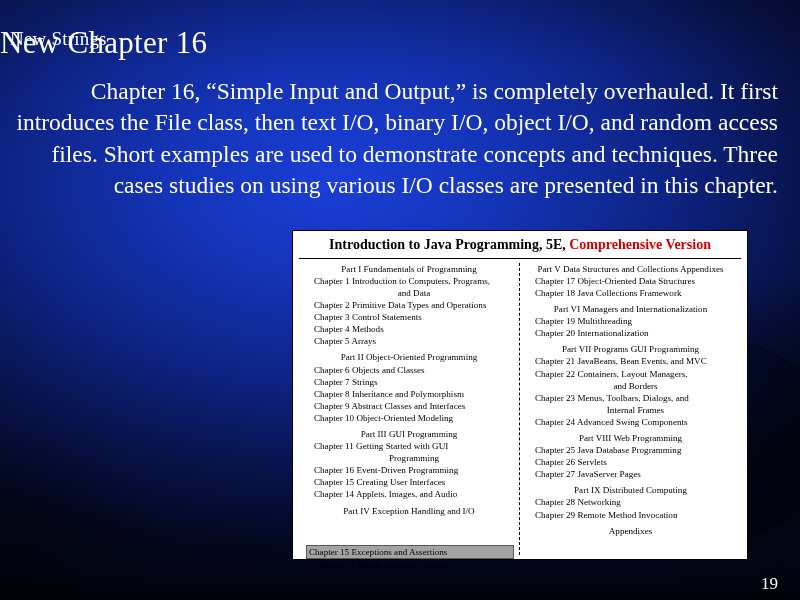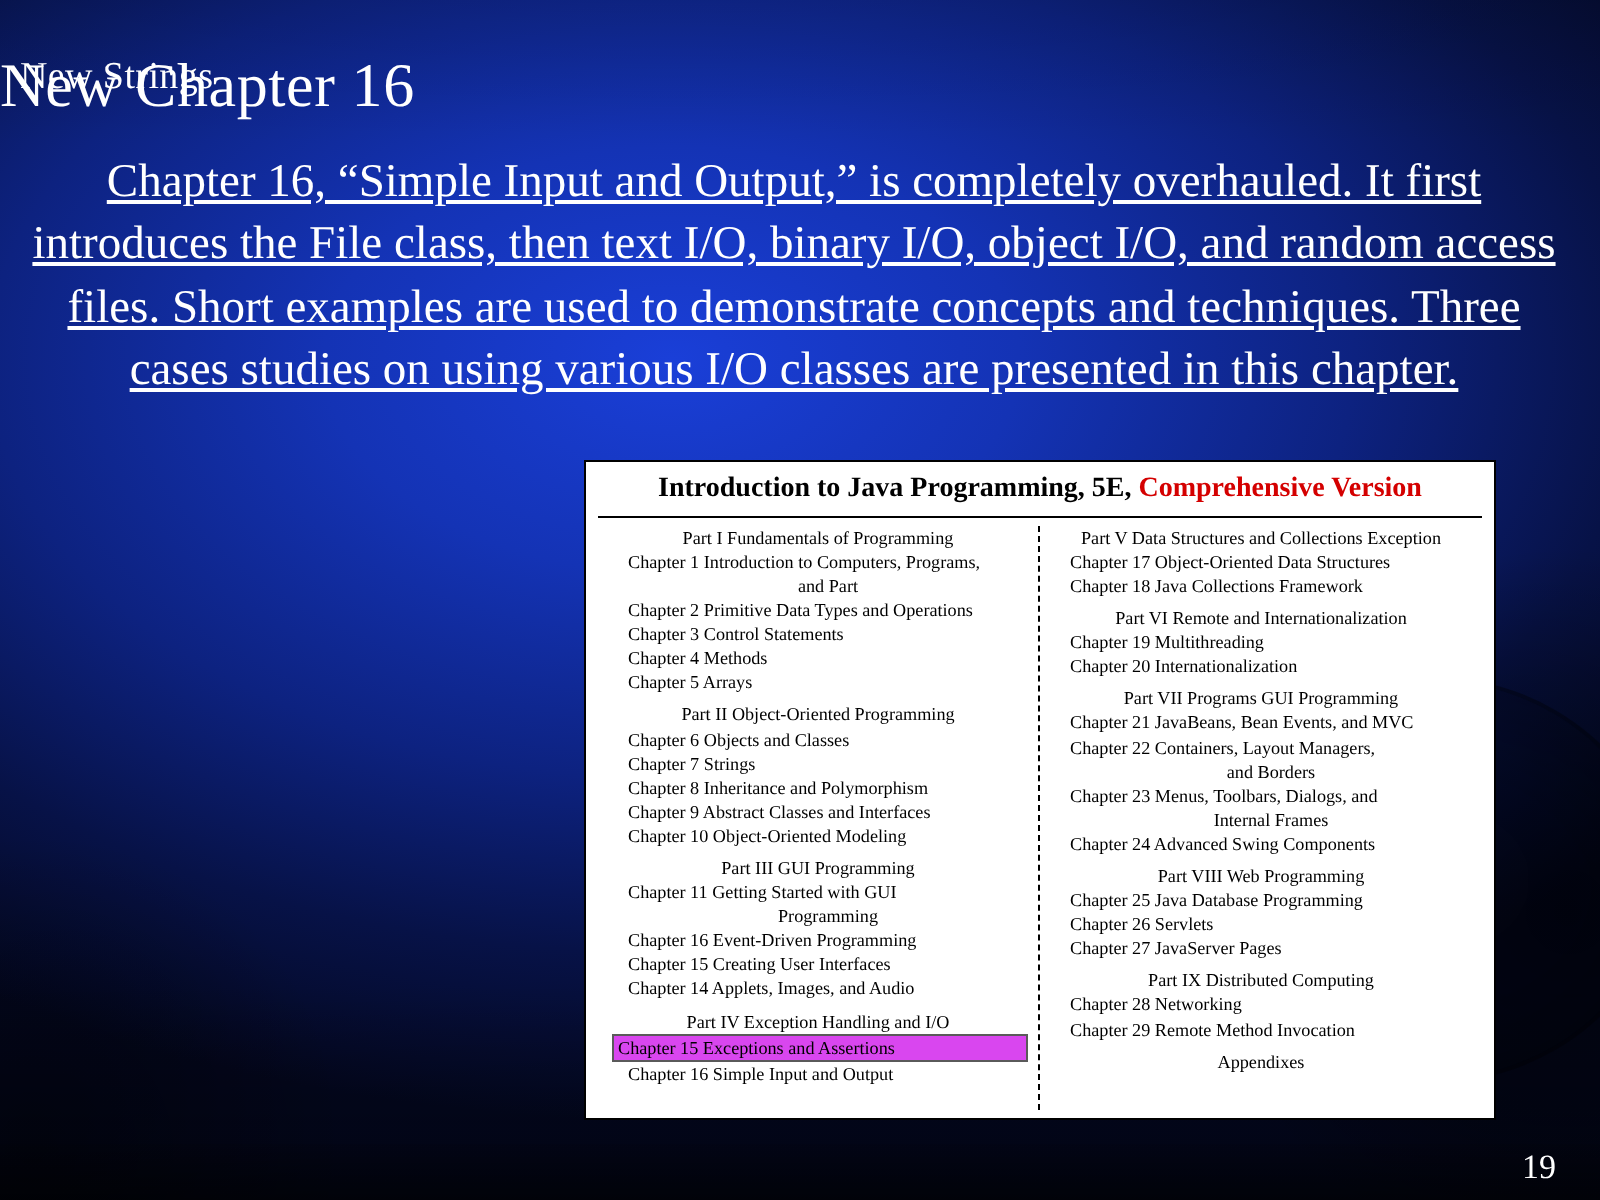--- a/index.html
+++ b/index.html
@@ -64,22 +64,21 @@
   }
 
   .body-text {
     position: absolute;
     left: 16px;
     top: 76px;
     width: 762px;
     color: #ffffff;
     font-size: 23.5px;
     line-height: 1.34;
-    text-align: center;
-    text-decoration: underline;
+    text-align: right;
   }
 
   
   .toc-figure {
     position: absolute;
     left: 292px;
     top: 230px;
     width: 456px;
     height: 330px;
     background: #ffffff;
@@ -127,25 +126,26 @@
   }
   .part.first { margin-top: 0; }
   .chap {
     margin-left: 10px;
   }
   .chap.cont {
     margin-left: 10px;
     text-align: center;
   }
   .chap.hl {
-    background: #d946ef;
+    background: #a3a3a3;
     border: 1px solid #5a5a5a;
     margin-left: 2px;
     padding: 0 2px;
     display: block;
+    margin-top: 28px;
   }
   .slide-number {
     position: absolute;
     right: 22px;
     bottom: 6px;
     color: #ffffff;
     font-size: 17px;
   }
   .bottom-bar {
     position: absolute;
@@ -171,21 +171,21 @@
   <div class="toc-figure">
     <div class="toc-header">
       <span>Introduction to Java Programming, 5E,</span>
       <span class="redpart">Comprehensive Version</span>
     </div>
     <div class="toc-rule"></div>
     <div class="toc-cols">
       <div class="toc-col left" id="col-left">
           <div class="part first">Part I Fundamentals of Programming</div>
           <div class="chap">Chapter 1 Introduction to Computers, Programs,</div>
-          <div class="chap cont">and Part</div>
+          <div class="chap cont">and Data</div>
           <div class="chap">Chapter 2 Primitive Data Types and Operations</div>
           <div class="chap">Chapter 3 Control Statements</div>
           <div class="chap">Chapter 4 Methods</div>
           <div class="chap">Chapter 5 Arrays</div>
           <div class="part">Part II Object-Oriented Programming</div>
           <div class="chap">Chapter 6 Objects and Classes</div>
           <div class="chap">Chapter 7 Strings</div>
           <div class="chap">Chapter 8 Inheritance and Polymorphism</div>
           <div class="chap">Chapter 9 Abstract Classes and Interfaces</div>
           <div class="chap">Chapter 10 Object-Oriented Modeling</div>
@@ -193,24 +193,24 @@
           <div class="chap">Chapter 11 Getting Started with GUI</div>
           <div class="chap cont">Programming</div>
           <div class="chap">Chapter 16 Event-Driven Programming</div>
           <div class="chap">Chapter 15 Creating User Interfaces</div>
           <div class="chap">Chapter 14 Applets, Images, and Audio</div>
           <div class="part">Part IV Exception Handling and I/O</div>
           <div class="chap hl">Chapter 15 Exceptions and Assertions</div>
           <div class="chap">Chapter 16 Simple Input and Output</div>
         </div>
       <div class="toc-col right" id="col-right">
-          <div class="part first">Part V Data Structures and Collections Exception</div>
+          <div class="part first">Part V Data Structures and Collections Appendixes</div>
           <div class="chap">Chapter 17 Object-Oriented Data Structures</div>
           <div class="chap">Chapter 18 Java Collections Framework</div>
-          <div class="part">Part VI Remote and Internationalization</div>
+          <div class="part">Part VI Managers and Internationalization</div>
           <div class="chap">Chapter 19 Multithreading</div>
           <div class="chap">Chapter 20 Internationalization</div>
           <div class="part">Part VII   Programs GUI Programming</div>
           <div class="chap">Chapter 21 JavaBeans, Bean Events, and MVC</div>
           <div class="chap">Chapter 22 Containers, Layout Managers,</div>
           <div class="chap cont">and Borders</div>
           <div class="chap">Chapter 23 Menus, Toolbars, Dialogs, and</div>
           <div class="chap cont">Internal Frames</div>
           <div class="chap">Chapter 24 Advanced Swing Components</div>
           <div class="part">Part VIII Web Programming</div>

